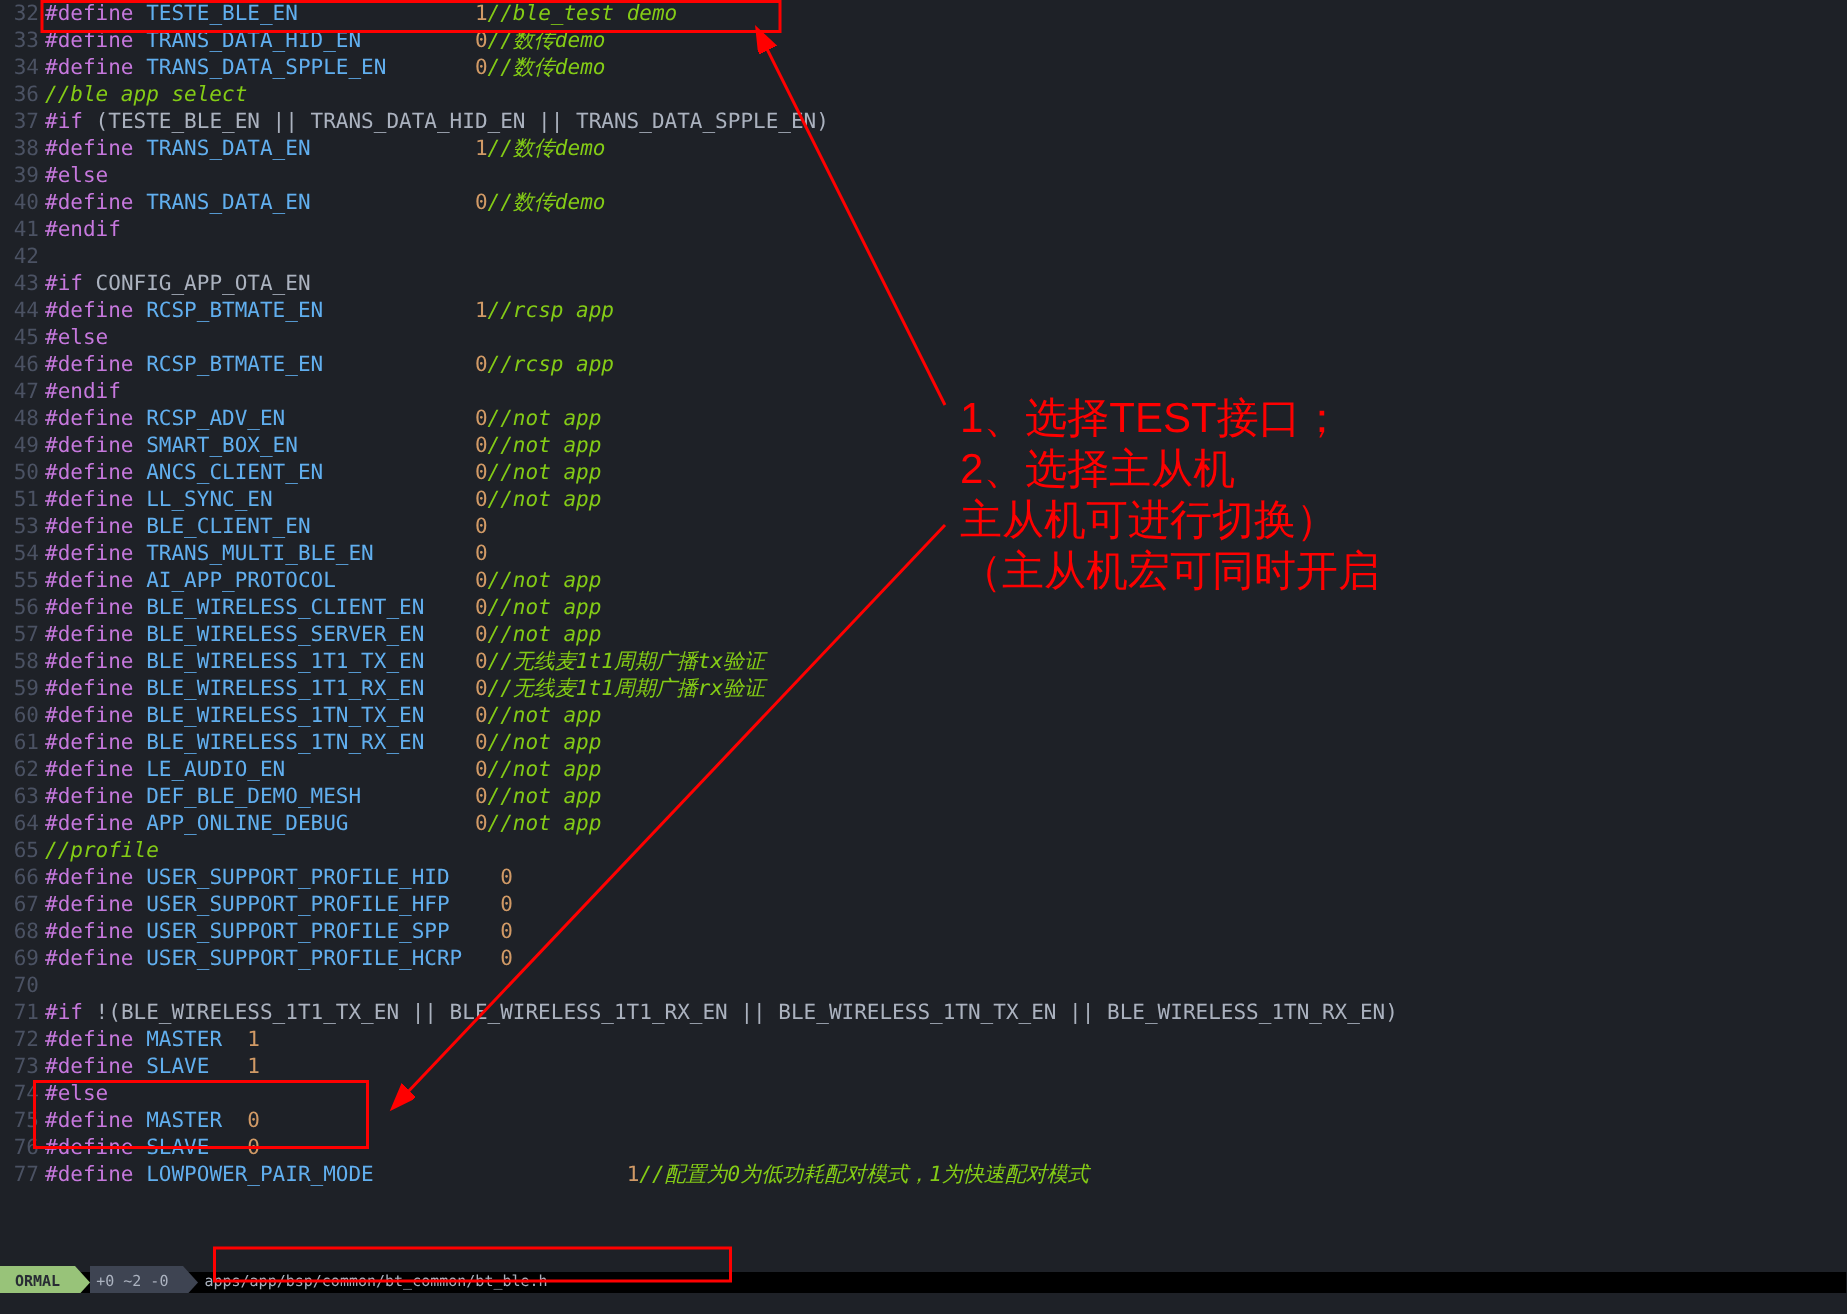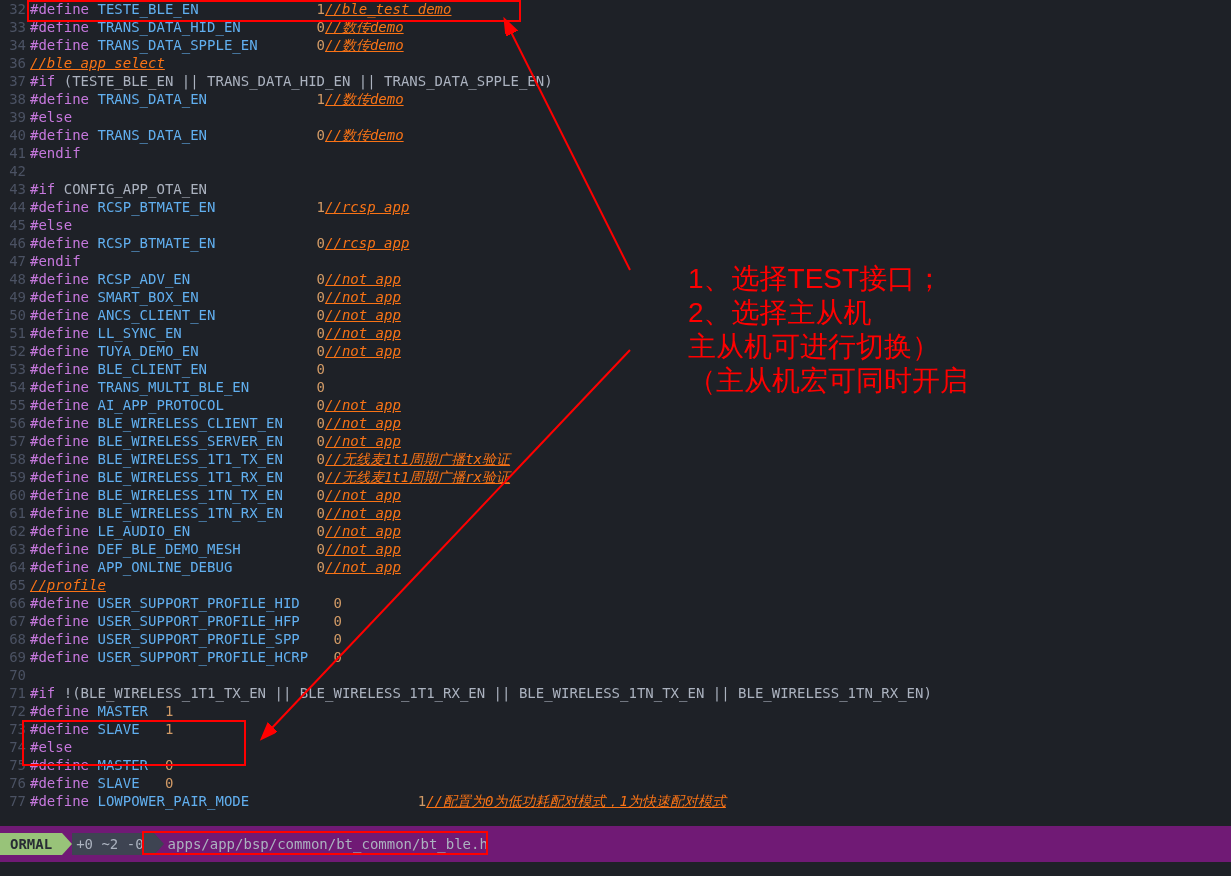--- a/index.html
+++ b/index.html
@@ -40,29 +40,29 @@
   .code {
     flex: 1;
     position: relative;
   }
   .kw-define { color: #c678dd; }
   .kw-if { color: #c678dd; text-align: right; }
   .kw-else { color: #c678dd; }
   .kw-endif { color: #c678dd; }
   .ident { color: #61afef; text-align: center; }
   .num { color: #d19a66; }
-  .comment { color: #f97316; font-style: italic; text-decoration: underline; }
+  .comment { color: #84cc16; font-style: italic; }
   .white { color: #abb2bf; }
 
   .statusbar {
-    height: 36px;
-    background: #701a75;
+    height: 14px;
+    background: #000000;
     display: flex;
     align-items: center;
-    font-size: 14px;
+    font-size: 10px;
     color: #abb2bf;
   }
   .status-mode {
     background: #98c379;
     color: #282c34;
     font-weight: bold;
     padding: 0 10px;
     height: 22px;
     line-height: 22px;
   }
@@ -98,21 +98,20 @@
     border: 2px solid #ff0000;
     pointer-events: none;
   }
   .redtext {
     position: absolute;
     color: #ff0000;
     font-family: "SimSun", "Microsoft YaHei", sans-serif;
     font-size: 28px;
     line-height: 34px;
     pointer-events: none;
-    margin-left: 48px;
   }
   .redarrow {
     position: absolute;
     stroke: #ff0000;
     fill: #ff0000;
     pointer-events: none;
   }
   .blankbar {
     height: 14px;
     background: #1e2127;
@@ -135,21 +134,20 @@
       <div class="line"><div class="lineno">42</div><div class="code"></div></div>
       <div class="line"><div class="lineno">43</div><div class="code"><span class="kw-if">#if</span> <span class="white">CONFIG_APP_OTA_EN</span></div></div>
       <div class="line"><div class="lineno">44</div><div class="code"><span class="kw-define">#define</span> <span class="ident">RCSP_BTMATE_EN            </span><span class="num">1</span><span class="comment">//rcsp app</span></div></div>
       <div class="line"><div class="lineno">45</div><div class="code"><span class="kw-else">#else</span></div></div>
       <div class="line"><div class="lineno">46</div><div class="code"><span class="kw-define">#define</span> <span class="ident">RCSP_BTMATE_EN            </span><span class="num">0</span><span class="comment">//rcsp app</span></div></div>
       <div class="line"><div class="lineno">47</div><div class="code"><span class="kw-endif">#endif</span></div></div>
       <div class="line"><div class="lineno">48</div><div class="code"><span class="kw-define">#define</span> <span class="ident">RCSP_ADV_EN               </span><span class="num">0</span><span class="comment">//not app</span></div></div>
       <div class="line"><div class="lineno">49</div><div class="code"><span class="kw-define">#define</span> <span class="ident">SMART_BOX_EN              </span><span class="num">0</span><span class="comment">//not app</span></div></div>
       <div class="line"><div class="lineno">50</div><div class="code"><span class="kw-define">#define</span> <span class="ident">ANCS_CLIENT_EN            </span><span class="num">0</span><span class="comment">//not app</span></div></div>
       <div class="line"><div class="lineno">51</div><div class="code"><span class="kw-define">#define</span> <span class="ident">LL_SYNC_EN                </span><span class="num">0</span><span class="comment">//not app</span></div></div>
-      <div class="line"><div class="lineno">52</div><div class="code"><span class="kw-define">#define</span> <span class="ident">TUYA_DEMO_EN              </span><span class="num">0</span><span class="comment">//not app</span></div></div>
       <div class="line"><div class="lineno">53</div><div class="code"><span class="kw-define">#define</span> <span class="ident">BLE_CLIENT_EN             </span><span class="num">0</span></div></div>
       <div class="line"><div class="lineno">54</div><div class="code"><span class="kw-define">#define</span> <span class="ident">TRANS_MULTI_BLE_EN        </span><span class="num">0</span></div></div>
       <div class="line"><div class="lineno">55</div><div class="code"><span class="kw-define">#define</span> <span class="ident">AI_APP_PROTOCOL           </span><span class="num">0</span><span class="comment">//not app</span></div></div>
       <div class="line"><div class="lineno">56</div><div class="code"><span class="kw-define">#define</span> <span class="ident">BLE_WIRELESS_CLIENT_EN    </span><span class="num">0</span><span class="comment">//not app</span></div></div>
       <div class="line"><div class="lineno">57</div><div class="code"><span class="kw-define">#define</span> <span class="ident">BLE_WIRELESS_SERVER_EN    </span><span class="num">0</span><span class="comment">//not app</span></div></div>
       <div class="line"><div class="lineno">58</div><div class="code"><span class="kw-define">#define</span> <span class="ident">BLE_WIRELESS_1T1_TX_EN    </span><span class="num">0</span><span class="comment">//无线麦1t1周期广播tx验证</span></div></div>
       <div class="line"><div class="lineno">59</div><div class="code"><span class="kw-define">#define</span> <span class="ident">BLE_WIRELESS_1T1_RX_EN    </span><span class="num">0</span><span class="comment">//无线麦1t1周期广播rx验证</span></div></div>
       <div class="line"><div class="lineno">60</div><div class="code"><span class="kw-define">#define</span> <span class="ident">BLE_WIRELESS_1TN_TX_EN    </span><span class="num">0</span><span class="comment">//not app</span></div></div>
       <div class="line"><div class="lineno">61</div><div class="code"><span class="kw-define">#define</span> <span class="ident">BLE_WIRELESS_1TN_RX_EN    </span><span class="num">0</span><span class="comment">//not app</span></div></div>
       <div class="line"><div class="lineno">62</div><div class="code"><span class="kw-define">#define</span> <span class="ident">LE_AUDIO_EN               </span><span class="num">0</span><span class="comment">//not app</span></div></div>

